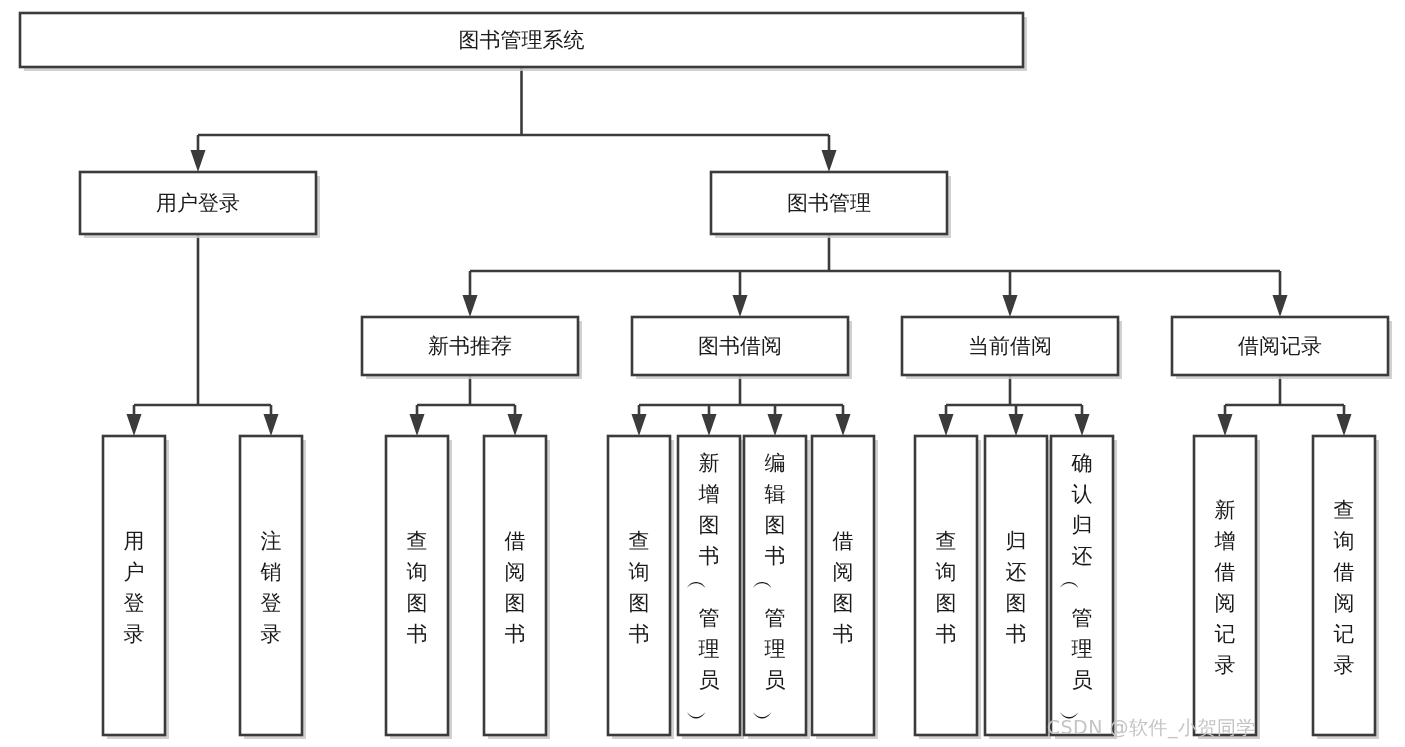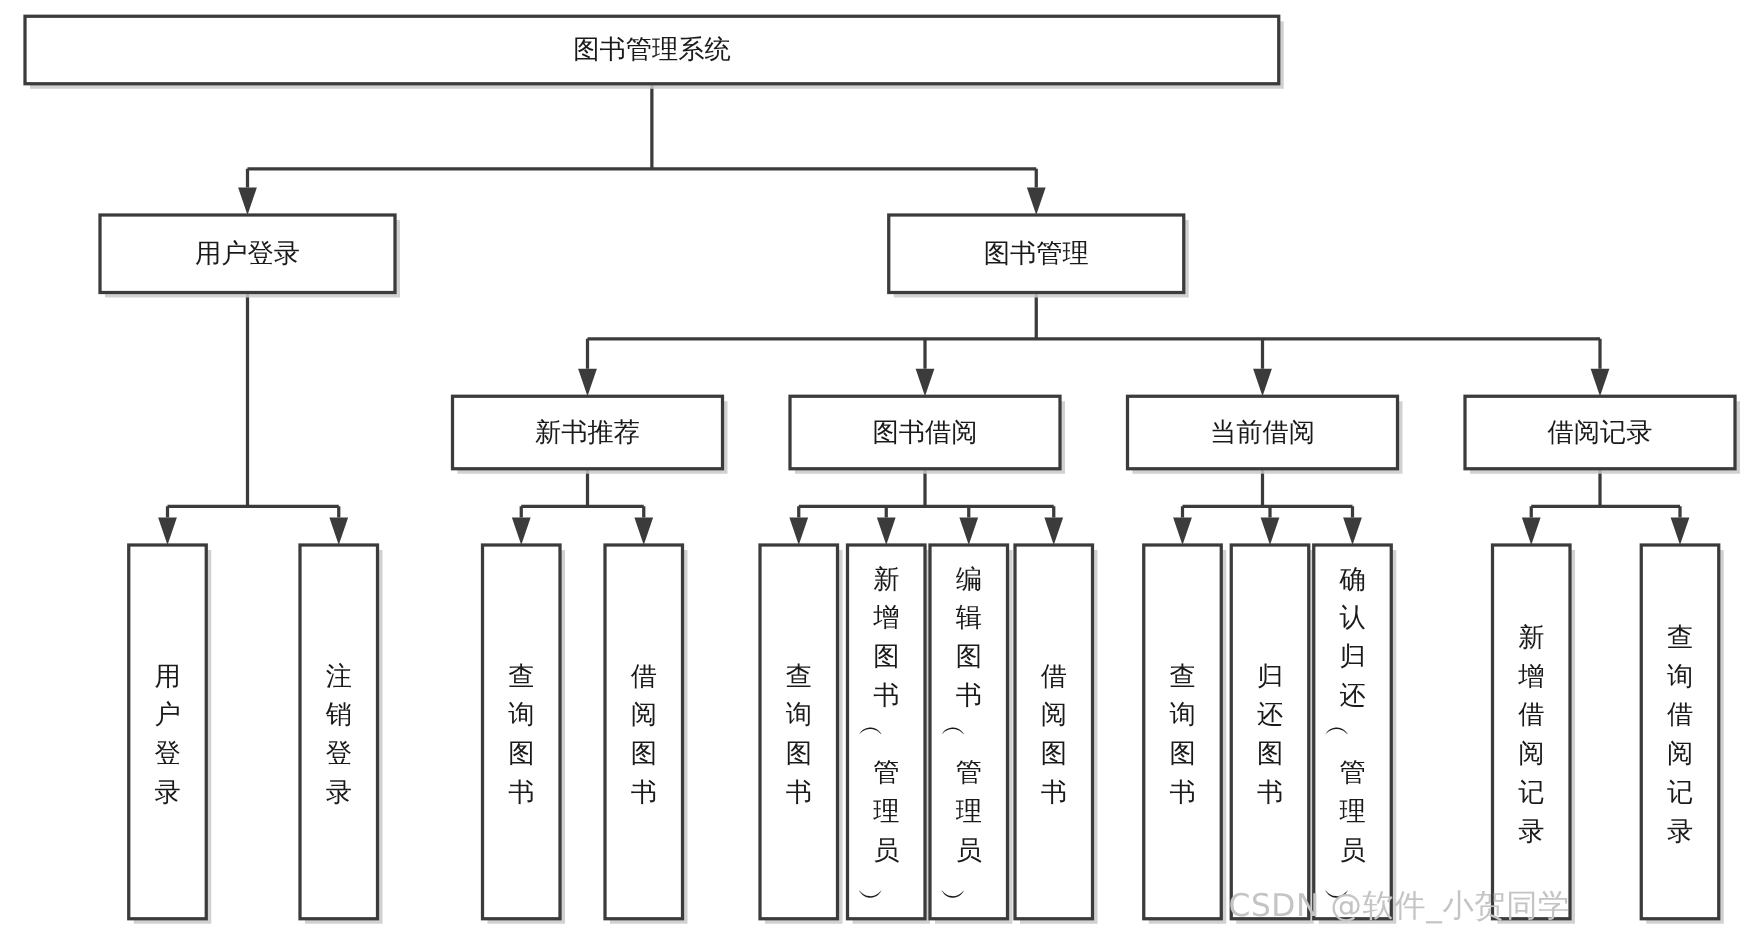--- a/index.html
+++ b/index.html
@@ -59,21 +59,21 @@
     fill: #1a1a1a;
     font-family: "DejaVu Sans", "Liberation Sans", sans-serif;
     font-size: 21px;
     text-anchor: middle;
   }
   .watermark-text {
     position: absolute;
     right: 12px;
     bottom: 6px;
     font-family: "DejaVu Sans", "Liberation Sans", sans-serif;
-    font-size: 25px;
+    font-size: 19px;
     color: #c4c4c4;
     white-space: nowrap;
     letter-spacing: 0.5px;
     user-select: none;
     margin-left: 48px;
   }
 </style>
 </head>
 <body>
 

